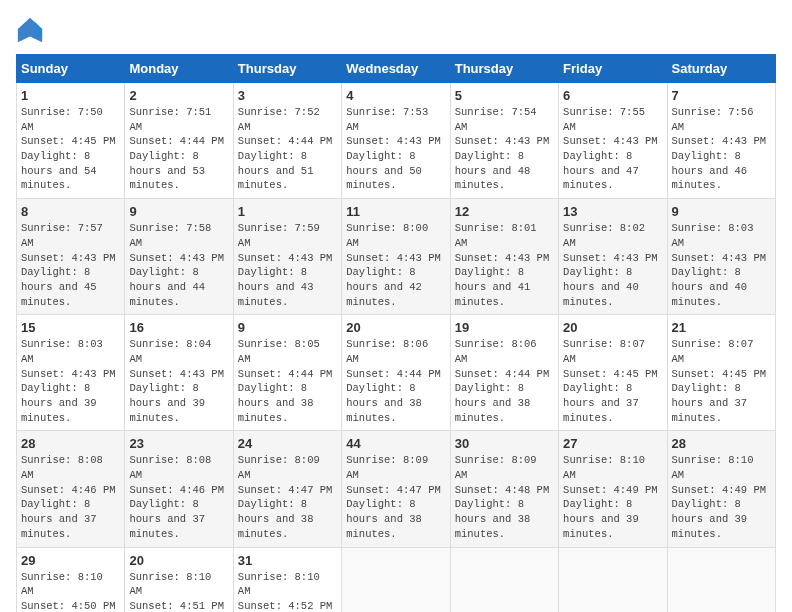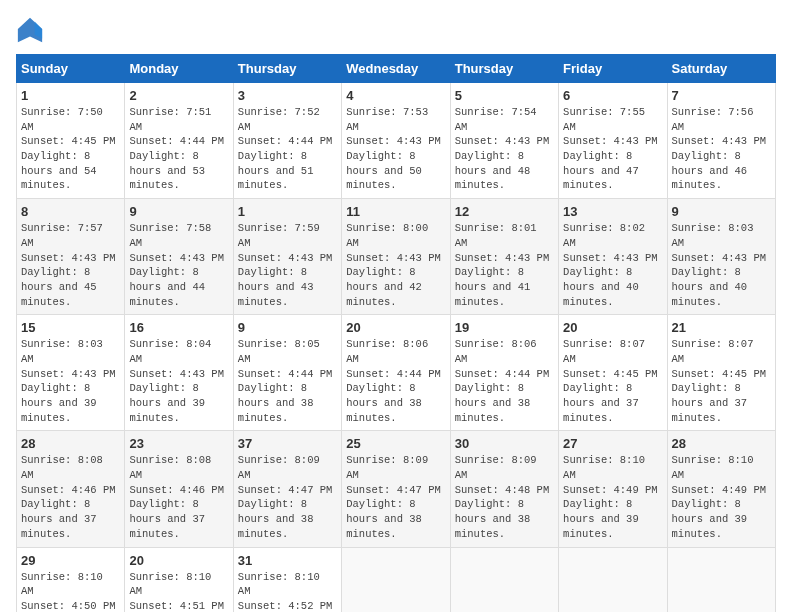--- a/index.html
+++ b/index.html
@@ -309,29 +309,29 @@
         </td>
         <td>
           <span class="day-number">23</span>
           <div class="day-info">
             Sunrise: 8:08 AM<br>
             Sunset: 4:46 PM<br>
             Daylight: 8 hours and 37 minutes.
           </div>
         </td>
         <td>
-          <span class="day-number">37</span>
+          <span class="day-number">24</span>
           <div class="day-info">
             Sunrise: 8:09 AM<br>
             Sunset: 4:47 PM<br>
             Daylight: 8 hours and 38 minutes.
           </div>
         </td>
         <td>
-          <span class="day-number">25</span>
+          <span class="day-number">44</span>
           <div class="day-info">
             Sunrise: 8:09 AM<br>
             Sunset: 4:47 PM<br>
             Daylight: 8 hours and 38 minutes.
           </div>
         </td>
         <td>
           <span class="day-number">30</span>
           <div class="day-info">
             Sunrise: 8:09 AM<br>

